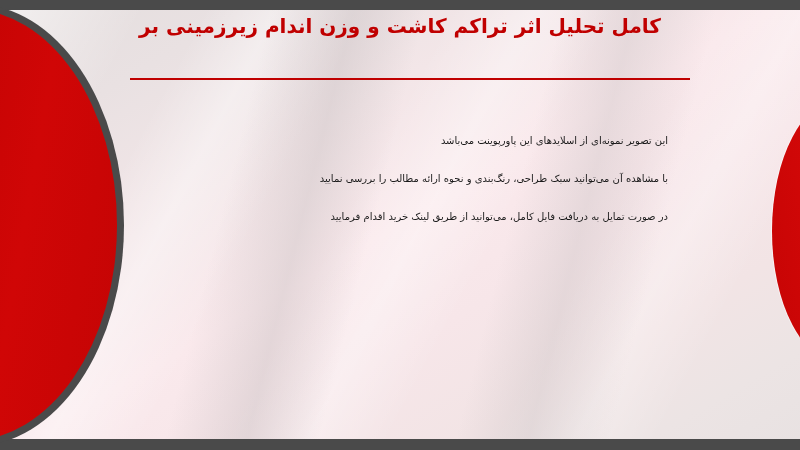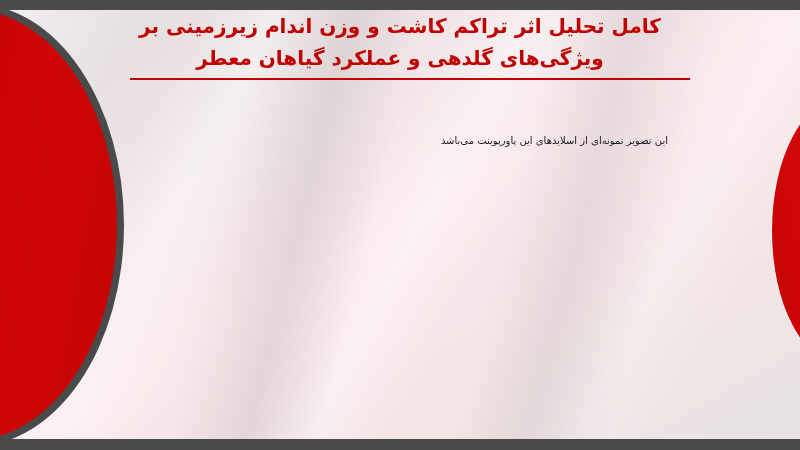--- a/index.html
+++ b/index.html
@@ -161,21 +161,22 @@
   <div class="bar-top"></div>
   <div class="bar-bottom"></div>
 
   <div class="left-ellipse-outline"></div>
   <div class="left-ellipse"></div>
 
   <div class="right-ellipse"></div>
 
   <div class="title-block">
     <div class="title-line">کامل تحلیل اثر تراکم کاشت و وزن اندام زیرزمینی بر</div>
-    <div class="title-line">ویژگی‌های گلدهی و عملکرد گیاهان معطر</div>
   </div>
   <div class="title-rule"></div>
 
   <div class="body-block">
     <div class="body-line">این تصویر نمونه‌ای از اسلایدهای این پاورپوینت می‌باشد</div>
+    <div class="body-line">با مشاهده آن می‌توانید سبک طراحی، رنگ‌بندی و نحوه ارائه مطالب را بررسی نمایید</div>
+    <div class="body-line">در صورت تمایل به دریافت فایل کامل، می‌توانید از طریق لینک خرید اقدام فرمایید</div>
   </div>
 
 </div>
 
 </body></html>

